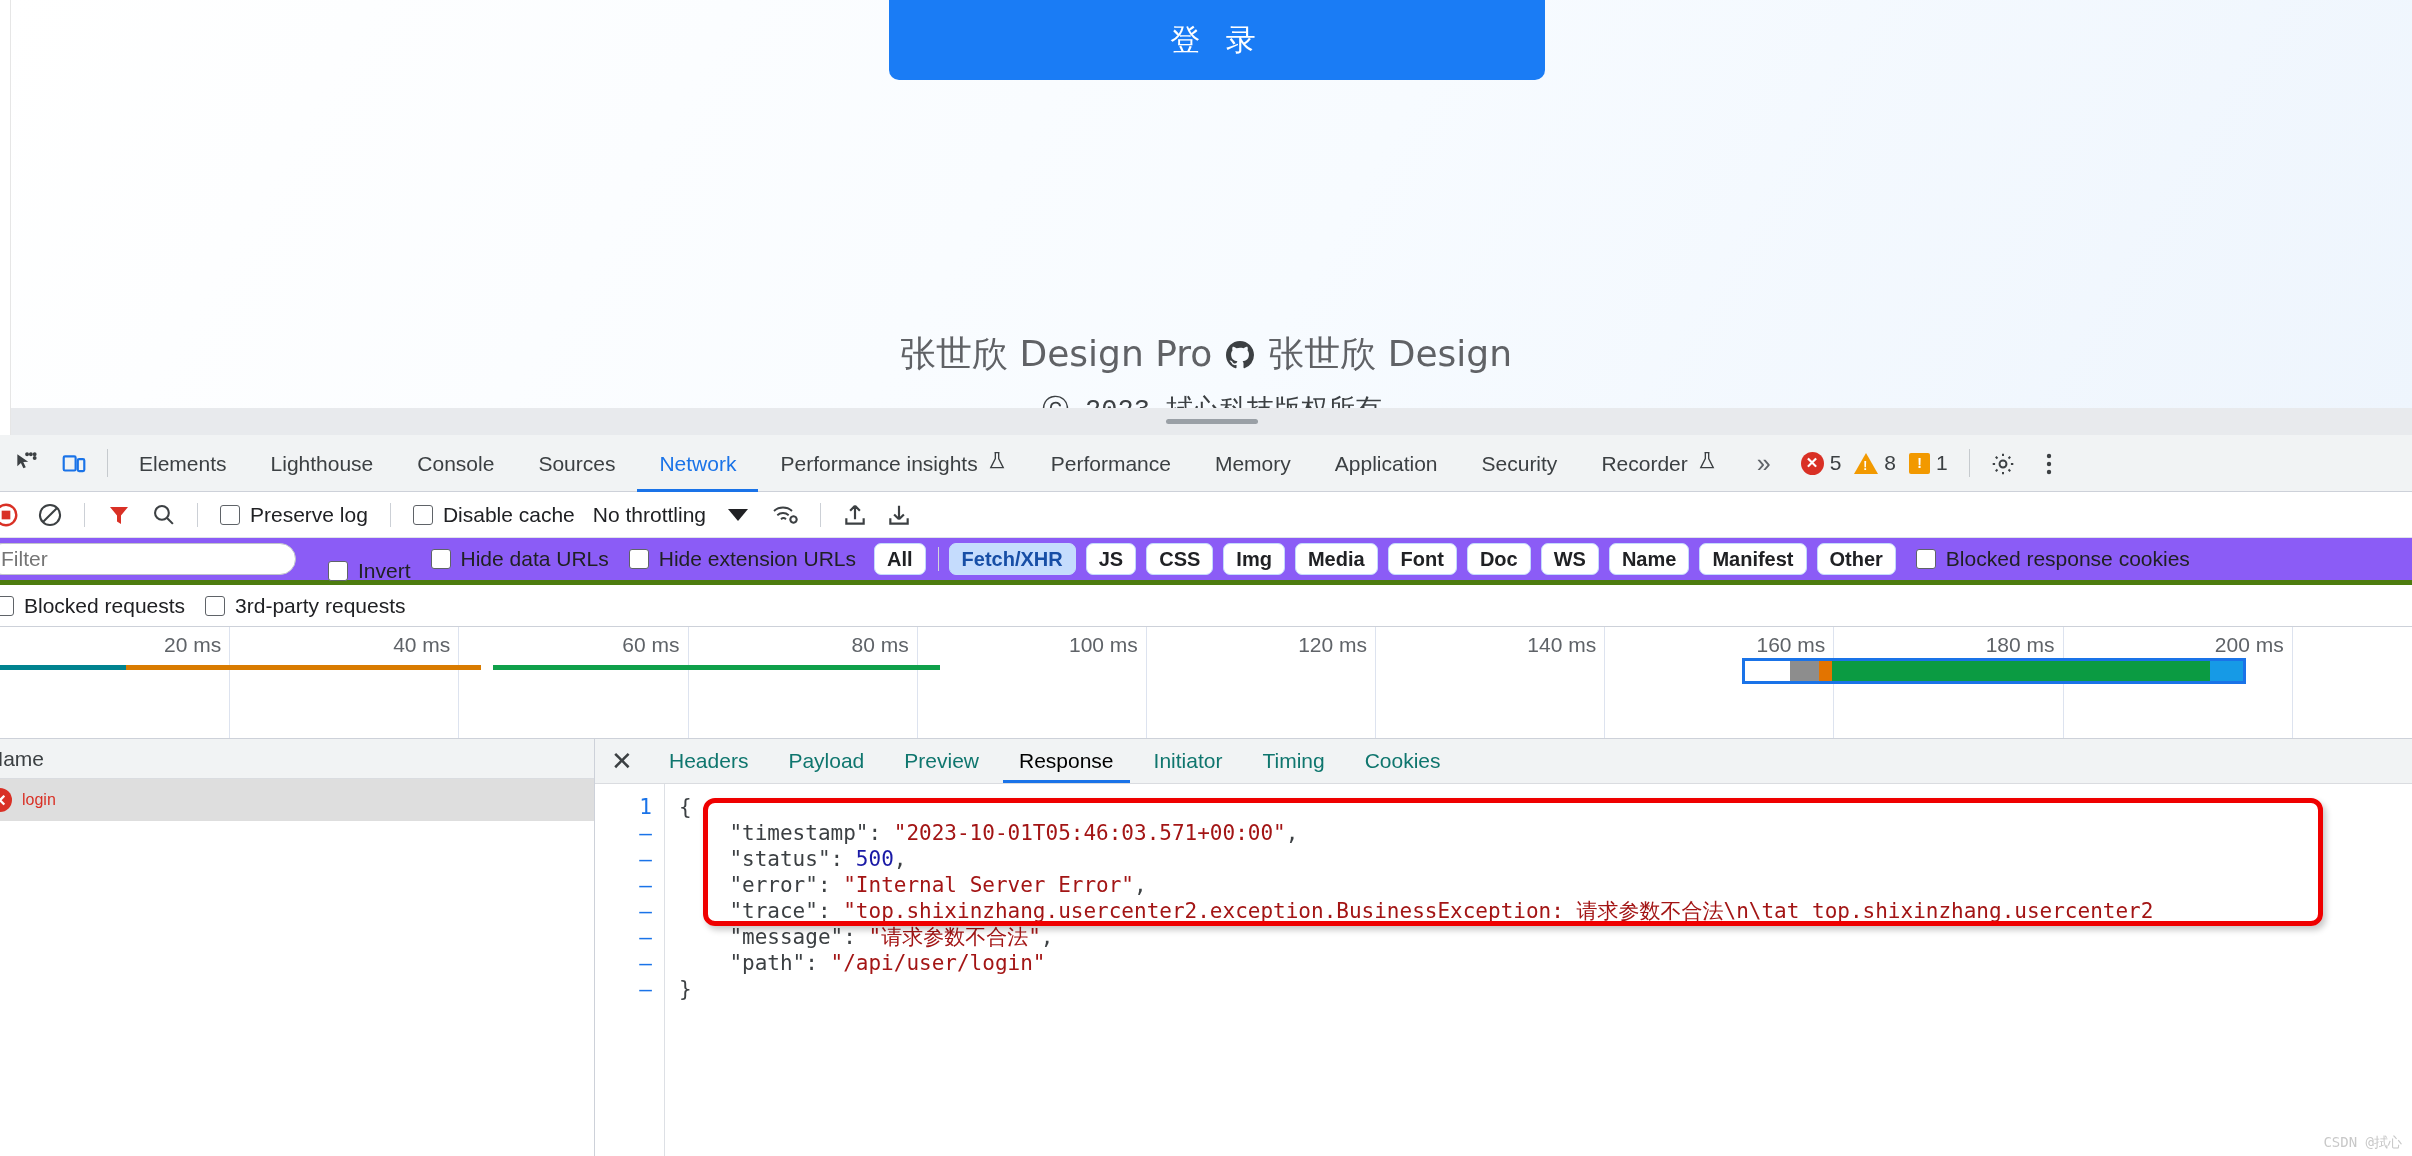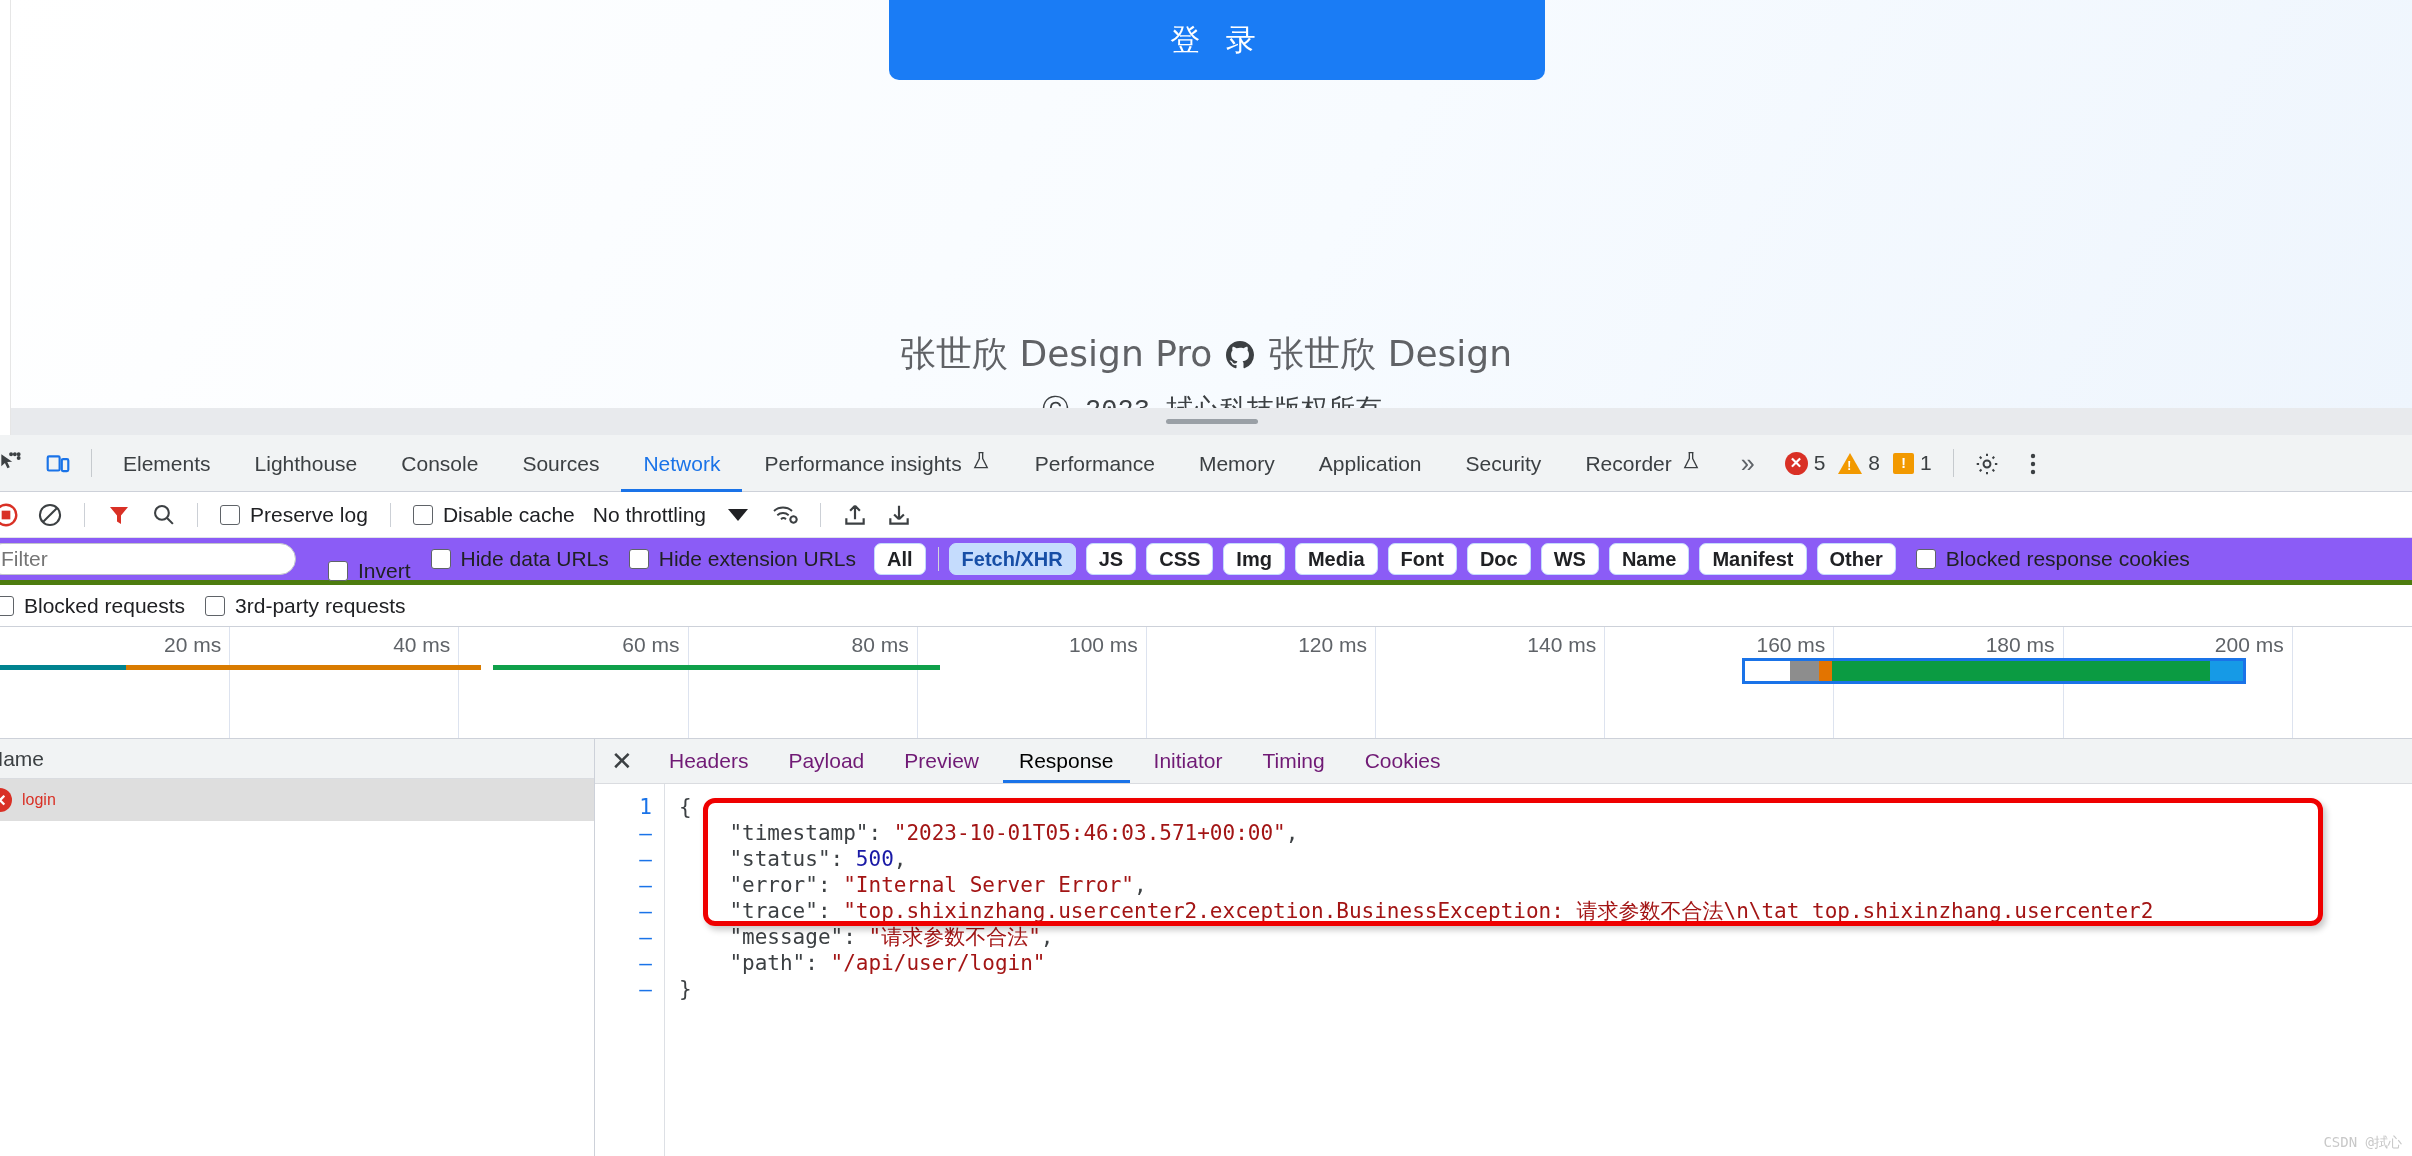--- a/index.html
+++ b/index.html
@@ -50,21 +50,21 @@
   .devtools {
     position:absolute; left:0; top:435px; width:2412px; height:721px;
     background:#ffffff;
     font-family:"Liberation Sans", sans-serif;
     display:flex; flex-direction:column;
   }
 
   
   .dt-tabbar {
     height:57px; background:#f1f3f4; border-bottom:1px solid #cdd1d9;
-    display:flex; align-items:stretch; padding-left:0px; flex:0 0 auto;
+    display:flex; align-items:stretch; padding-left:16px; flex:0 0 auto;
   }
   .dt-icon-btn {
     display:flex; align-items:center; justify-content:center;
     width:48px; height:57px; cursor:pointer; color:#3c4043;
   }
   .dt-sep { width:1px; background:#c6cace; margin:14px 9px; flex:0 0 auto; }
   .dt-tab {
     display:flex; align-items:center; gap:9px;
     padding:0 22px; height:57px; cursor:pointer;
     font-size:21px; color:#3c4043; white-space:nowrap;
@@ -133,21 +133,21 @@
   .rl-head { height:40px; background:#f1f3f4; border-bottom:1px solid #dadce0;
              display:flex; align-items:center; padding-left:-10px; font-size:21px; color:#3c4043;}
   .rl-head span { margin-left:-12px; }
   .rl-row { height:42px; background:#dedede; display:flex; align-items:center; gap:10px; padding-left:-8px; cursor:pointer;}
   .err-dot { width:24px; height:24px; border-radius:50%; background:#d93025; color:#fff;
              display:flex; align-items:center; justify-content:center; font-size:16px; font-weight:bold; margin-left:-12px; flex:0 0 auto;}
   .rl-name { font-size:16px; color:#d93025; }
 
   .detail { flex:1 1 auto; display:flex; flex-direction:column; min-width:0; background:#fff;}
   .detail-tabs { height:45px; background:#f1f3f4; border-bottom:1px solid #dadce0; display:flex; align-items:stretch;}
-  .dtab { display:flex; align-items:center; padding:0 20px; font-size:21px; color:#701a75; cursor:pointer; position:relative; white-space:nowrap;}
+  .dtab { display:flex; align-items:center; padding:0 20px; font-size:21px; color:#0f766e; cursor:pointer; position:relative; white-space:nowrap;}
   .dtab.active { color:#000000; }
   .dtab.active::after { content:""; position:absolute; left:4px; right:4px; bottom:0; height:3px; background:#1a73e8;}
   .close-x { width:54px; display:flex; align-items:center; justify-content:center; font-size:26px; color:#3c4043; cursor:pointer;}
 
   .code-area { flex:1 1 auto; display:flex; font-family:"DejaVu Sans Mono","Liberation Mono",monospace; font-size:21px; position:relative; overflow:hidden;}
   .gutter { width:70px; flex:0 0 auto; background:#fff; border-right:1px solid #dde0e5; padding-top:10px; text-align:right; padding-right:12px; color:#1a73e8;}
   .gutter div { height:26px; line-height:26px; }
   .code-body { flex:1 1 auto; padding-top:10px; padding-left:14px; position:relative; white-space:pre; }
   .code-body div { height:26px; line-height:26px; color:#202124; }
   .k { color:#3c4043; }

